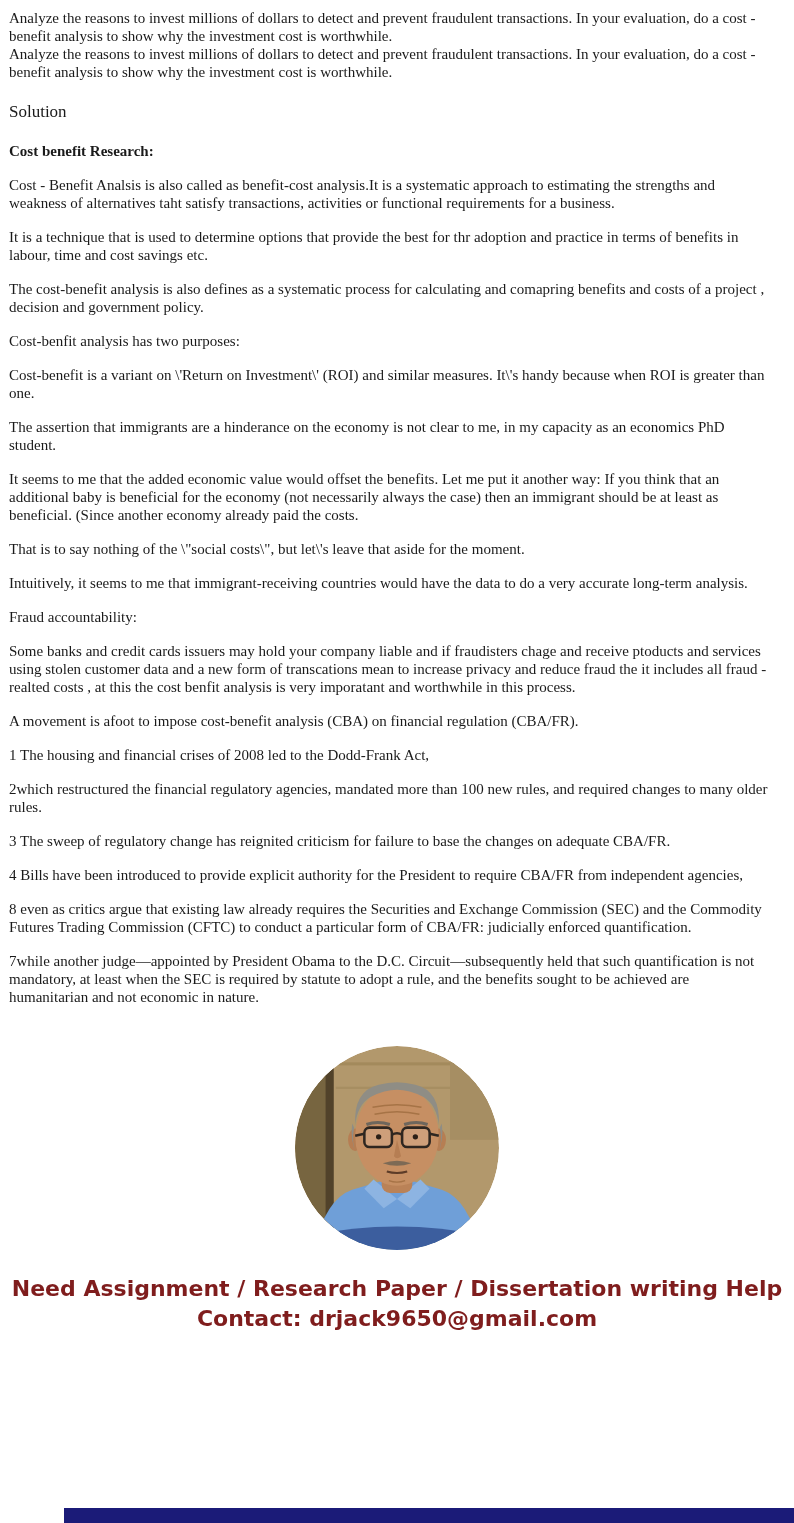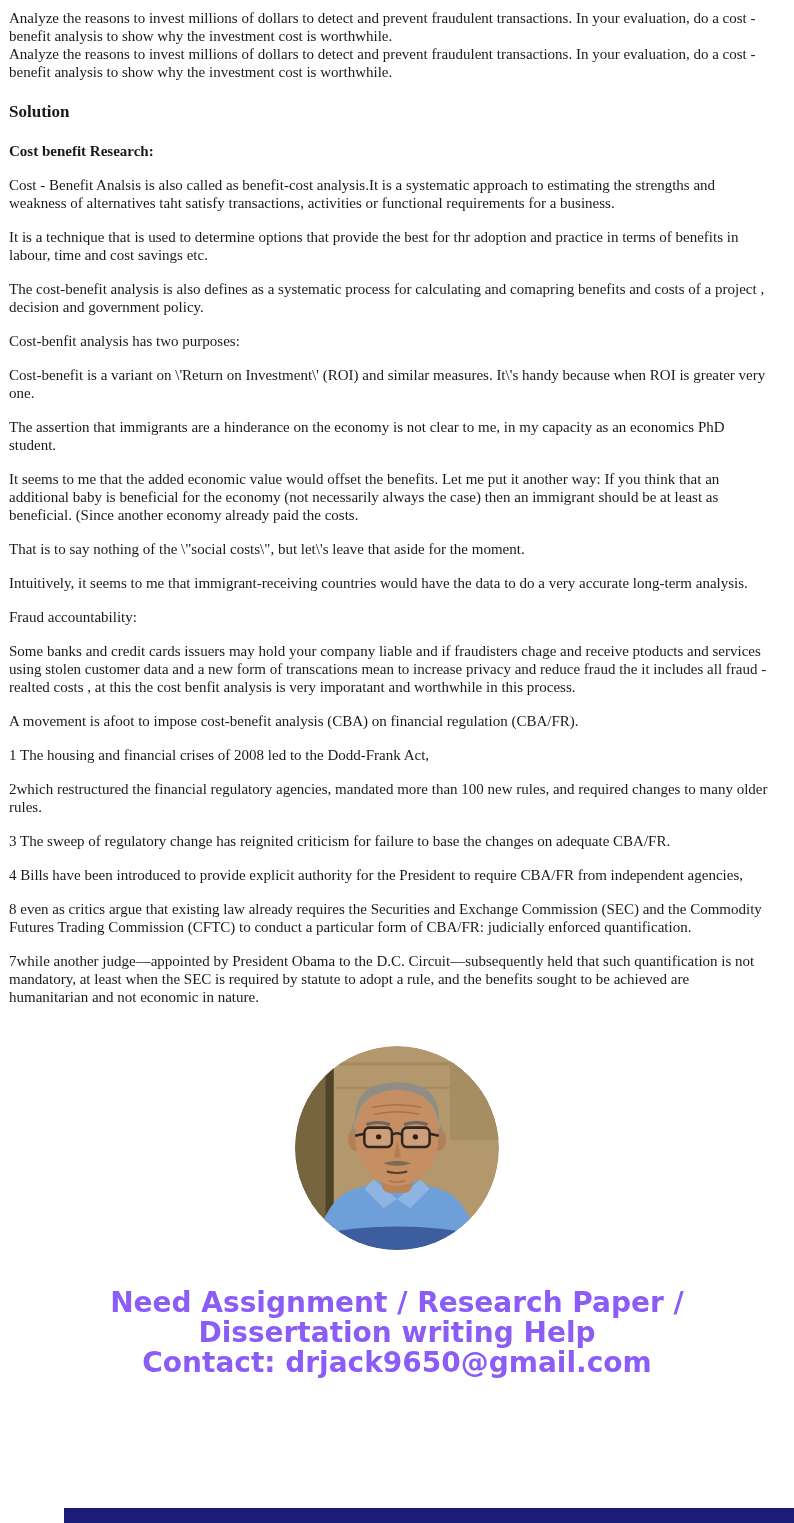--- a/index.html
+++ b/index.html
@@ -1,49 +1,49 @@
 <!DOCTYPE html>
 <html><head>
 <meta charset="utf-8">
 <style>
   html,body{margin:0;padding:0;background:#ffffff;}
   body{width:794px;height:1523px;position:relative;overflow:hidden;
        font-family:"Liberation Serif", serif;color:#1a1a1a;}
   .page{position:relative;width:794px;height:1523px;}
   .content{padding:9px 9px 0 9px;font-size:15px;line-height:18px;}
   .question p{margin:0;}
-  h2.solution{font-size:17px;line-height:20px;font-weight:bold;margin:21px 0 0 0;}
+  h2.solution{font-size:17px;line-height:20px;font-weight:normal;margin:21px 0 0 0;}
   h3.sub{font-size:15px;line-height:18px;font-weight:bold;margin:20px 0 0 0;}
   p.para{margin:16px 16px 0 0;}
   .photo-wrap{margin-top:40px;display:flex;justify-content:center;}
   .photo{width:204px;height:204px;border-radius:50%;overflow:hidden;}
-  .footer{margin-top:38px;text-align:center;
+  .footer{margin-top:24px;text-align:center;
           font-family:"DejaVu Sans", sans-serif;font-weight:bold;
-          font-size:28px;line-height:30px;color:#8b5cf6;}
+          font-size:22px;line-height:30px;color:#7f1d1d;}
   .bottom-bar{position:absolute;left:64px;right:0;bottom:0;height:15px;}
 </style>
 </head>
 <body>
 
 <div class="page">
   <div class="content">
 
     <div class="question">
       <p>Analyze the reasons to invest millions of dollars to detect and prevent fraudulent transactions. In your evaluation, do a cost -benefit analysis to show why the investment cost is worthwhile.</p>
       <p>Analyze the reasons to invest millions of dollars to detect and prevent fraudulent transactions. In your evaluation, do a cost -benefit analysis to show why the investment cost is worthwhile.</p>
     </div>
 
     <h2 class="solution">Solution</h2>
     <h3 class="sub">Cost benefit Research:</h3>
 
     <p class="para">Cost - Benefit Analsis is also called as benefit-cost analysis.It is a systematic approach to estimating the strengths and weakness of alternatives taht satisfy transactions, activities or functional requirements for a business.</p>
     <p class="para">It is a technique that is used to determine options that provide the best for thr adoption and practice in terms of benefits in labour, time and cost savings etc.</p>
     <p class="para">The cost-benefit analysis is also defines as a systematic process for calculating and comapring benefits and costs of a project , decision and government policy.</p>
     <p class="para">Cost-benfit analysis has two purposes:</p>
-    <p class="para">Cost-benefit is a variant on \'Return on Investment\' (ROI) and similar measures. It\'s handy because when ROI is greater very one.</p>
+    <p class="para">Cost-benefit is a variant on \'Return on Investment\' (ROI) and similar measures. It\'s handy because when ROI is greater than one.</p>
     <p class="para">The assertion that immigrants are a hinderance on the economy is not clear to me, in my capacity as an economics PhD student.</p>
     <p class="para">It seems to me that the added economic value would offset the benefits. Let me put it another way: If you think that an additional baby is beneficial for the economy (not necessarily always the case) then an immigrant should be at least as beneficial. (Since another economy already paid the costs.</p>
     <p class="para">That is to say nothing of the \"social costs\", but let\'s leave that aside for the moment.</p>
     <p class="para">Intuitively, it seems to me that immigrant-receiving countries would have the data to do a very accurate long-term analysis.</p>
     <p class="para">Fraud accountability:</p>
     <p class="para">Some banks and credit cards issuers may hold your company liable and if fraudisters chage and receive ptoducts and services using stolen customer data and a new form of transcations mean to increase privacy and reduce fraud the it includes all fraud -realted costs , at this the cost benfit analysis is very imporatant and worthwhile in this process.</p>
     <p class="para">A movement is afoot to impose cost-benefit analysis (CBA) on financial regulation (CBA/FR).</p>
     <p class="para">1 The housing and financial crises of 2008 led to the Dodd-Frank Act,</p>
     <p class="para">2which restructured the financial regulatory agencies, mandated more than 100 new rules, and required changes to many older rules.</p>
     <p class="para">3 The sweep of regulatory change has reignited criticism for failure to base the changes on adequate CBA/FR.</p>

